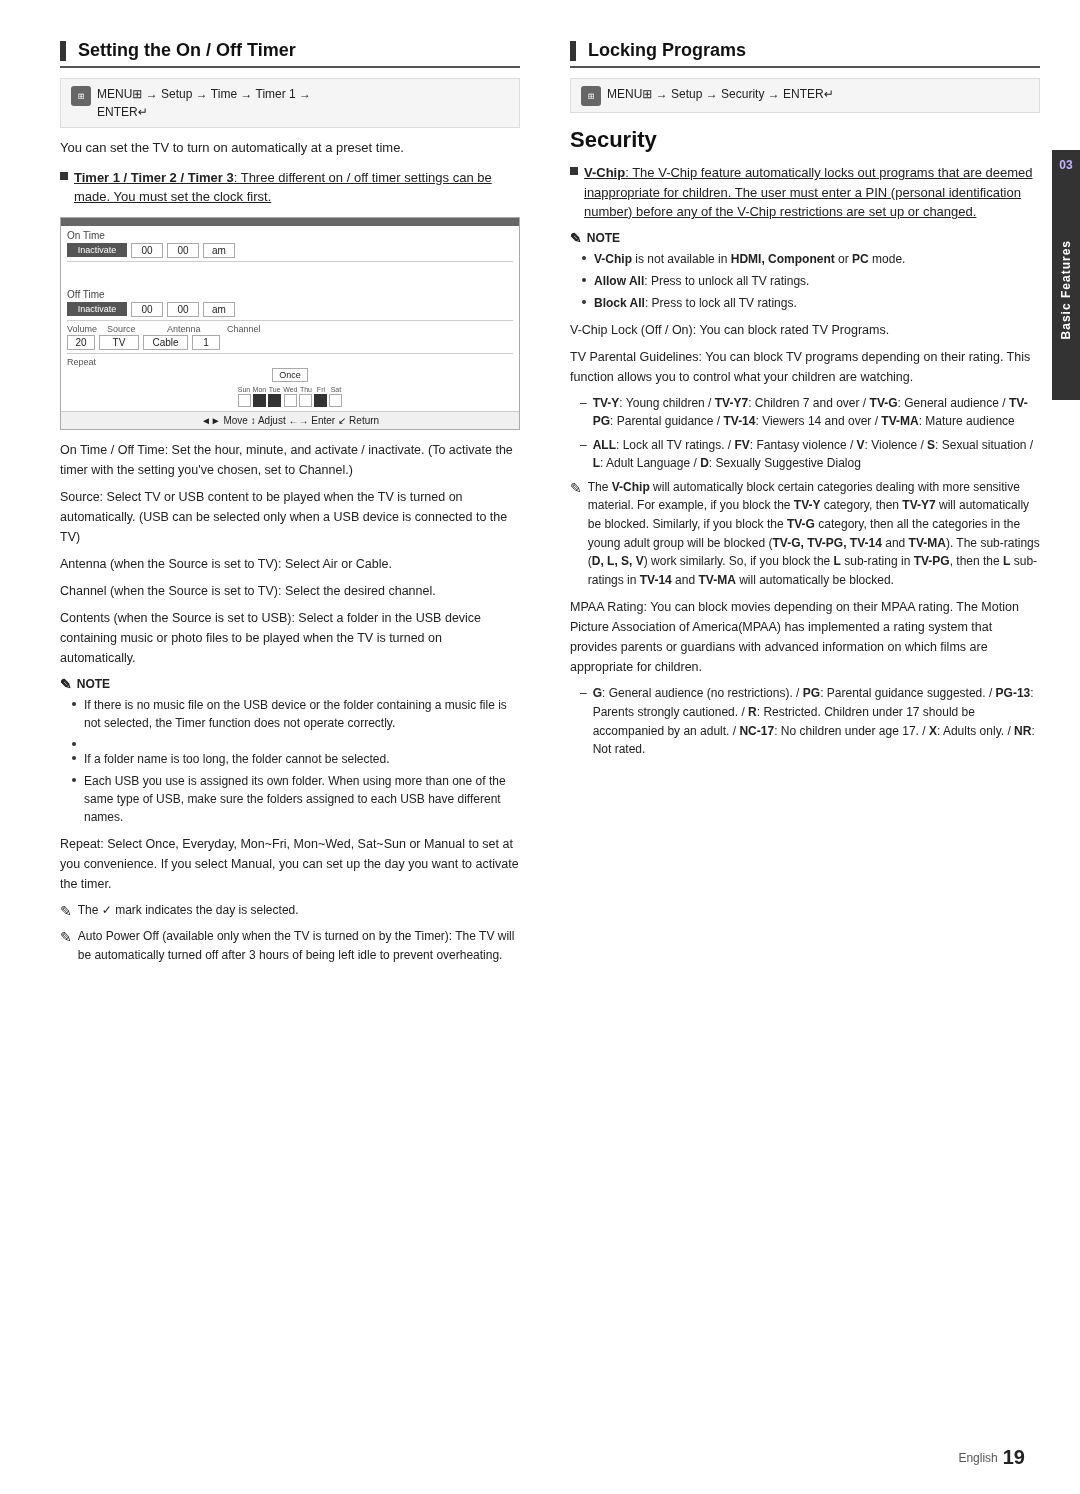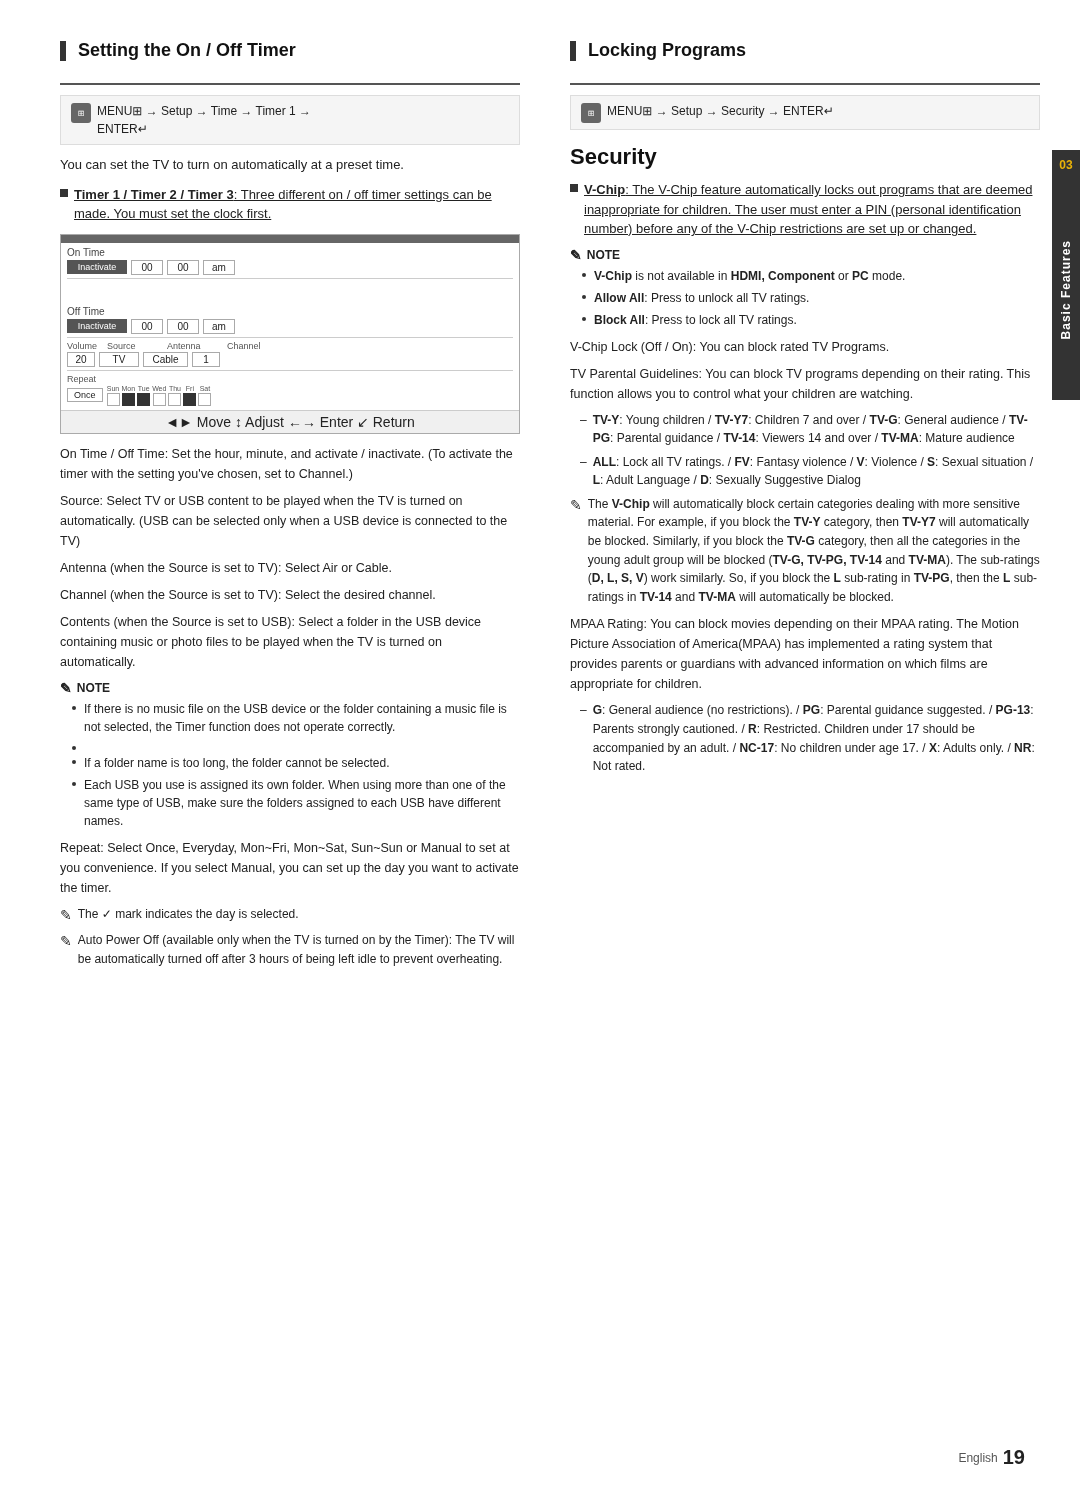--- a/index.html
+++ b/index.html
@@ -43,21 +43,21 @@
     .side-tab-num {
       position: absolute;
       right: 0;
       top: 150px;
       width: 28px;
       height: 30px;
       background: #333;
       display: flex;
       align-items: center;
       justify-content: center;
-      color: #eab308;
+      color: #c4b5fd;
       font-size: 12px;
       font-weight: bold;
     }
     
     .content-area {
       display: flex;
       width: 1052px;
       height: 1494px;
       padding: 40px 30px 30px 60px;
     }
@@ -72,21 +72,21 @@
       width: 490px;
       padding-left: 20px;
       flex-shrink: 0;
     }
     
     .section-title {
       font-size: 18px;
       font-weight: bold;
       color: #111;
       border-bottom: 2px solid #555;
-      padding-bottom: 22px;
+      padding-bottom: 5px;
       margin-bottom: 10px;
       display: flex;
       align-items: center;
       gap: 8px;
     }
     .section-title .title-bar {
       width: 6px;
       height: 20px;
       background: #333;
       display: inline-block;
@@ -151,21 +151,21 @@
     .timer-title {
       background: #666;
       color: #fff;
       text-align: center;
       font-size: 14px;
       font-weight: bold;
       padding: 4px 0;
     }
     .timer-nav {
       text-align: center;
-      font-size: 14px;
+      font-size: 10px;
       padding: 3px;
       background: #f0f0f0;
       border-top: 1px solid #ccc;
     }
     
     .body-para {
       font-size: 12.5px;
       line-height: 1.6;
       margin-bottom: 7px;
     }
@@ -281,20 +281,21 @@
       display: flex;
       gap: 2px;
       font-size: 9px;
       color: #555;
       margin-bottom: 1px;
     }
     .repeat-row {
       display: flex;
       align-items: center;
       gap: 4px;
+      flex-direction: column;
     }
     .once-btn {
       border: 1px solid #aaa;
       padding: 1px 6px;
       font-size: 9px;
       min-width: 35px;
       text-align: center;
     }
     .days-row {
       display: flex;
@@ -478,21 +479,21 @@
           <span class="note-dot"></span>
           <span>If a folder name is too long, the folder cannot be selected.</span>
         </div>
         <div class="note-bullet">
           <span class="note-dot"></span>
           <span>Each USB you use is assigned its own folder. When using more than one of the same type of USB, make sure the folders assigned to each USB have different names.</span>
         </div>
       </div>
 
       <p class="body-para">
-        <b>Repeat</b>: Select <b>Once, Everyday, Mon~Fri, Mon~Sat, Sun~Sun</b> or <b>Manual</b> to set at you convenience. If you select <b>Manual</b>, you can set up the day you want to activate the timer.
+        <b>Repeat</b>: Select <b>Once, Everyday, Mon~Fri, Mon~Wed, Sat~Sun</b> or <b>Manual</b> to set at you convenience. If you select <b>Manual</b>, you can set up the day you want to activate the timer.
       </p>
 
       <div class="check-bullet">
         <span class="note-icon">✎</span>
         <span>The ✓ mark indicates the day is selected.</span>
       </div>
 
       <div class="check-bullet">
         <span class="note-icon">✎</span>
         <span>Auto Power Off (available only when the TV is turned on by the Timer): The TV will be automatically turned off after 3 hours of being left idle to prevent overheating.</span>

